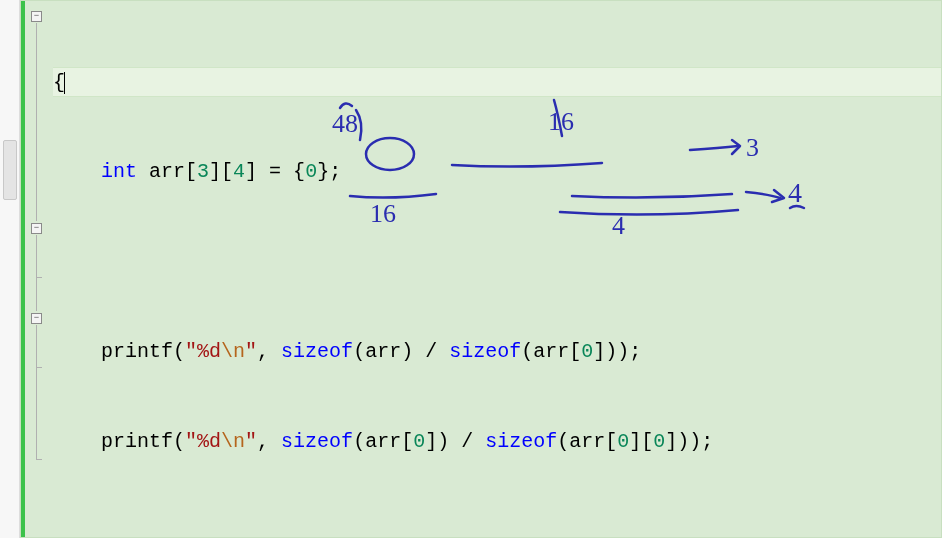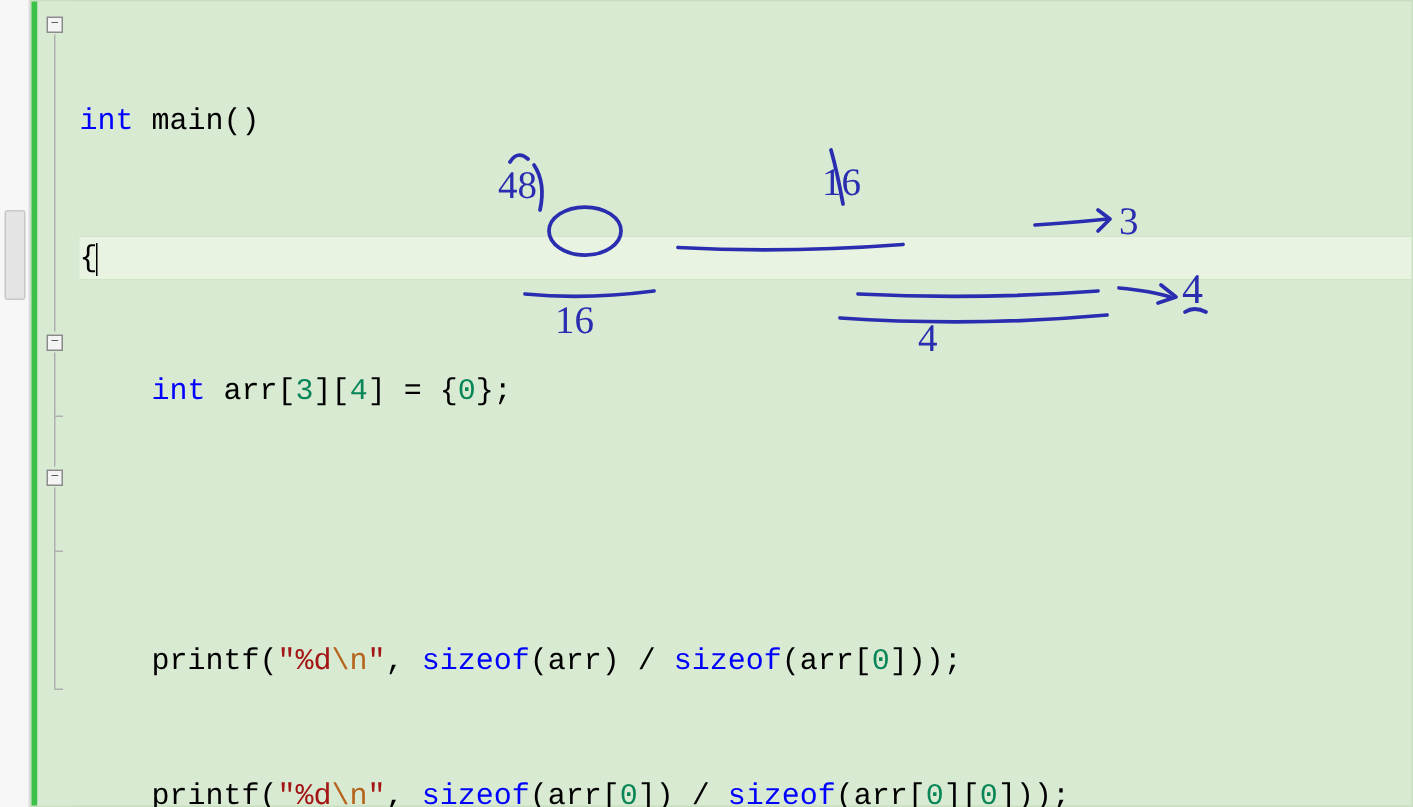--- a/index.html
+++ b/index.html
@@ -114,21 +114,20 @@
     <div class="fold-box" style="top:222px">−</div>
     <div class="fold-line" style="top:234px;height:76px"></div>
     <div class="fold-cap" style="top:276px"></div>
     <div class="fold-box" style="top:312px">−</div>
     <div class="fold-line" style="top:324px;height:134px"></div>
     <div class="fold-cap" style="top:366px"></div>
     <div class="fold-cap" style="top:458px"></div>
   </div>
 
   <div class="code-area">
-    <div class="code-line"><span class="kw">int</span><span class="id"> main</span><span>()</span></div>
     <div class="code-line cursor-line"><span>{</span><span class="caret"></span></div>
     <div class="code-line"><span>    </span><span class="kw">int</span><span> arr</span><span>[</span><span class="num">3</span><span>][</span><span class="num">4</span><span>] = {</span><span class="num">0</span><span>};</span></div>
     <div class="code-line"></div>
     <div class="code-line"><span>    </span><span>printf(</span><span class="str">"</span><span class="str">%d</span><span class="esc">\n</span><span class="str">"</span><span>, </span><span class="kw">sizeof</span><span>(arr) / </span><span class="kw">sizeof</span><span>(arr[</span><span class="num">0</span><span>]));</span></div>
     <div class="code-line"><span>    </span><span>printf(</span><span class="str">"</span><span class="str">%d</span><span class="esc">\n</span><span class="str">"</span><span>, </span><span class="kw">sizeof</span><span>(arr[</span><span class="num">0</span><span>]) / </span><span class="kw">sizeof</span><span>(arr[</span><span class="num">0</span><span>][</span><span class="num">0</span><span>]));</span></div>
     
     
     
     
     

